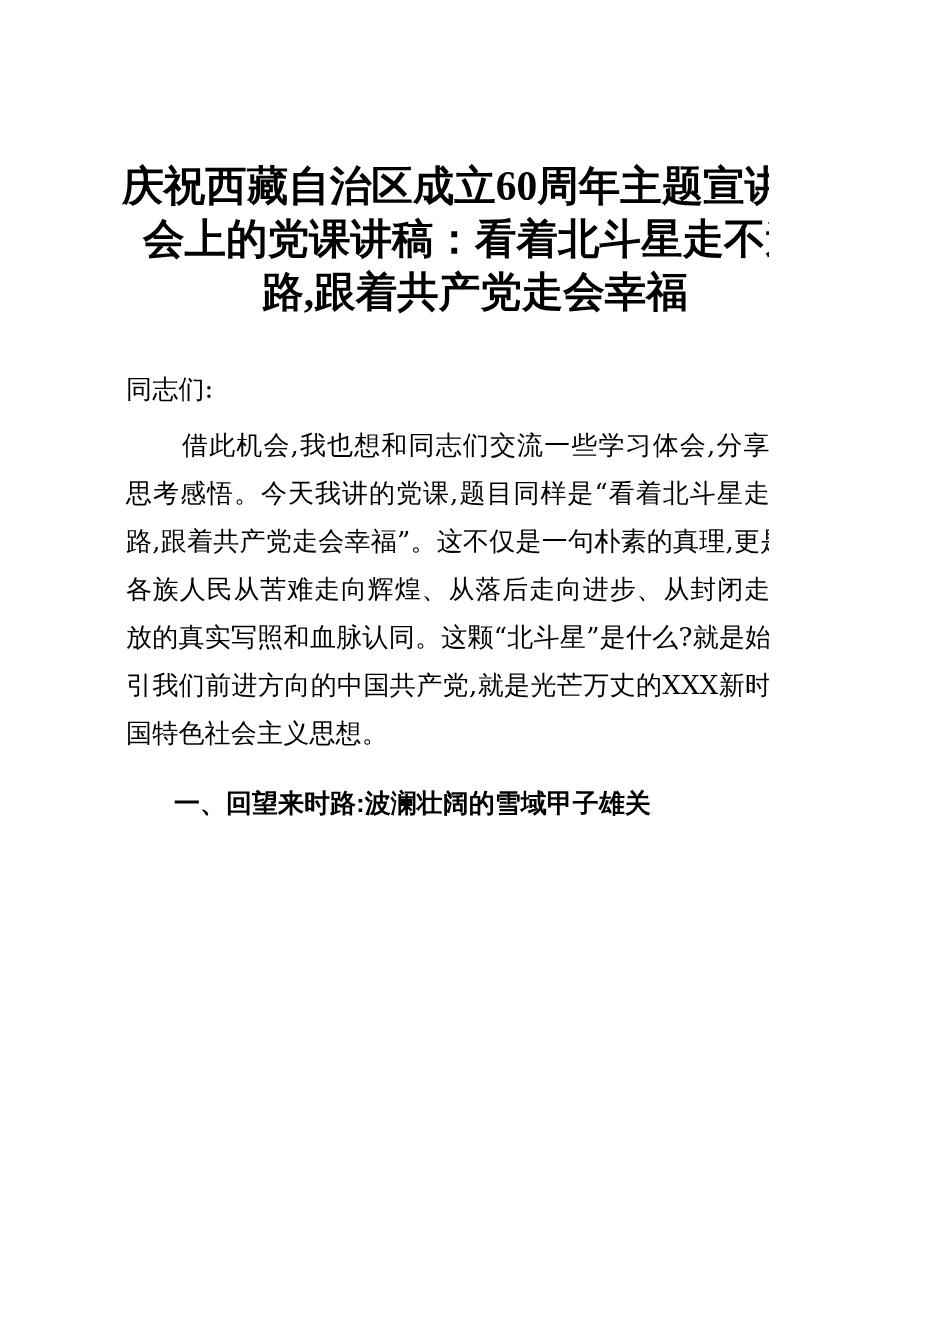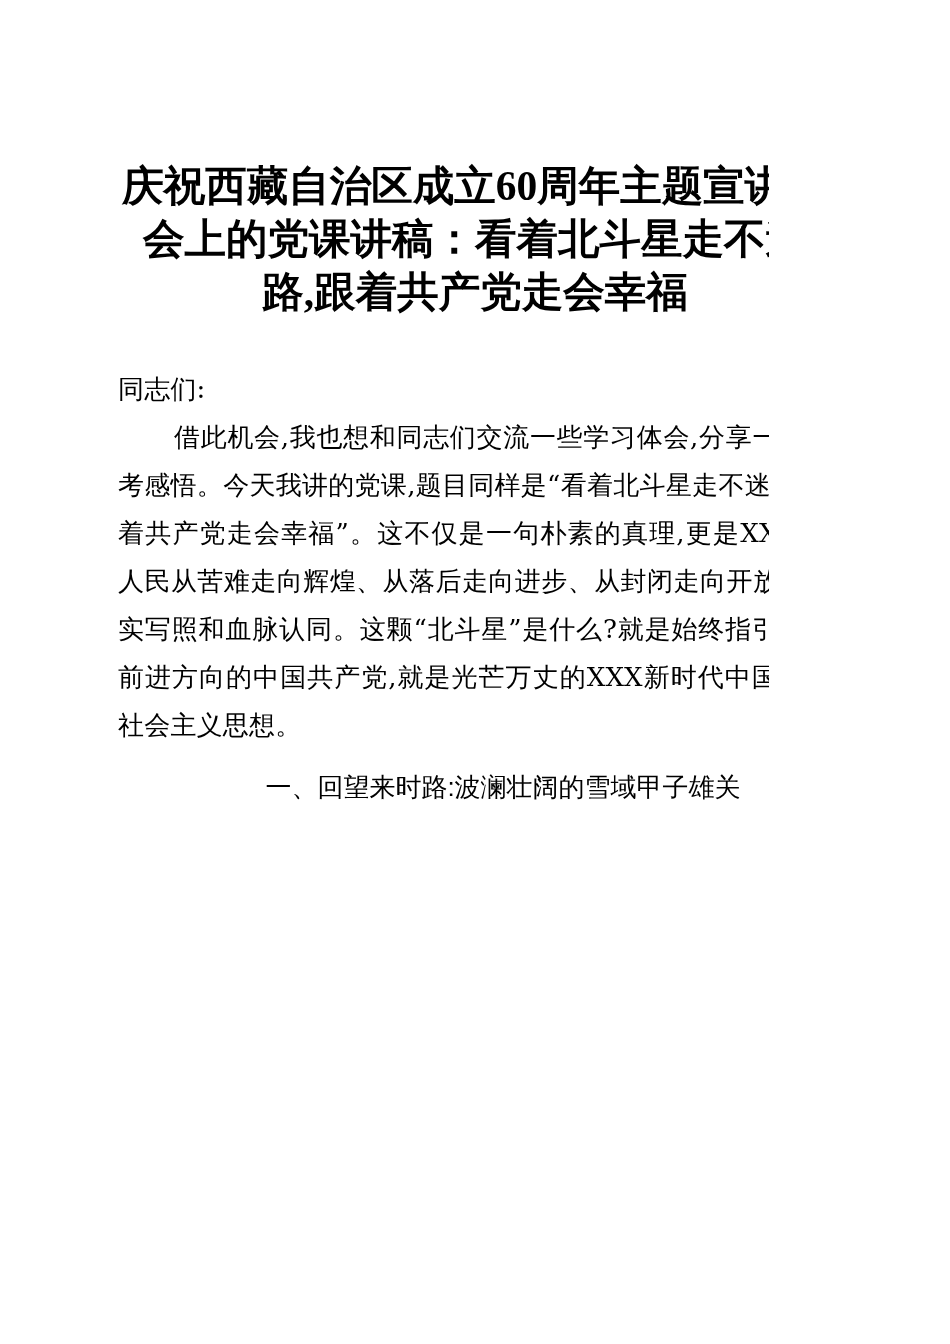--- a/index.html
+++ b/index.html
@@ -44,21 +44,21 @@
     letter-spacing: 0px;
     word-break: break-all;
   }
 
   
   .body-block {
     margin-top: 46px;
   }
 
   .para {
-    margin: 0;
+    margin: 8px;
     font-family: "DejaVu Serif", "Liberation Serif", serif;
     font-size: 26px;
     line-height: 48px;
     text-align: justify;
     text-justify: inter-character;
     word-break: break-all;
     letter-spacing: 0.2px;
   }
 
   .para.salutation {
@@ -67,25 +67,25 @@
 
   .para.indent {
     text-indent: 56px;
   }
 
   
   .section-heading {
     margin: 0;
     padding-top: 14px;
     font-family: "Liberation Sans", "DejaVu Sans", sans-serif;
-    font-weight: normal;
+    font-weight: bold;
     font-size: 26px;
     line-height: 48px;
     text-indent: 56px;
-    text-align: center;
+    text-align: left;
     word-break: break-all;
   }
 </style>
 </head>
 <body>
 
 <div class="page">
   <div class="content">
 
     <h1 class="doc-title">庆祝西藏自治区成立60周年主题宣讲大会上的党课讲稿：看着北斗星走不迷路,跟着共产党走会幸福</h1>

